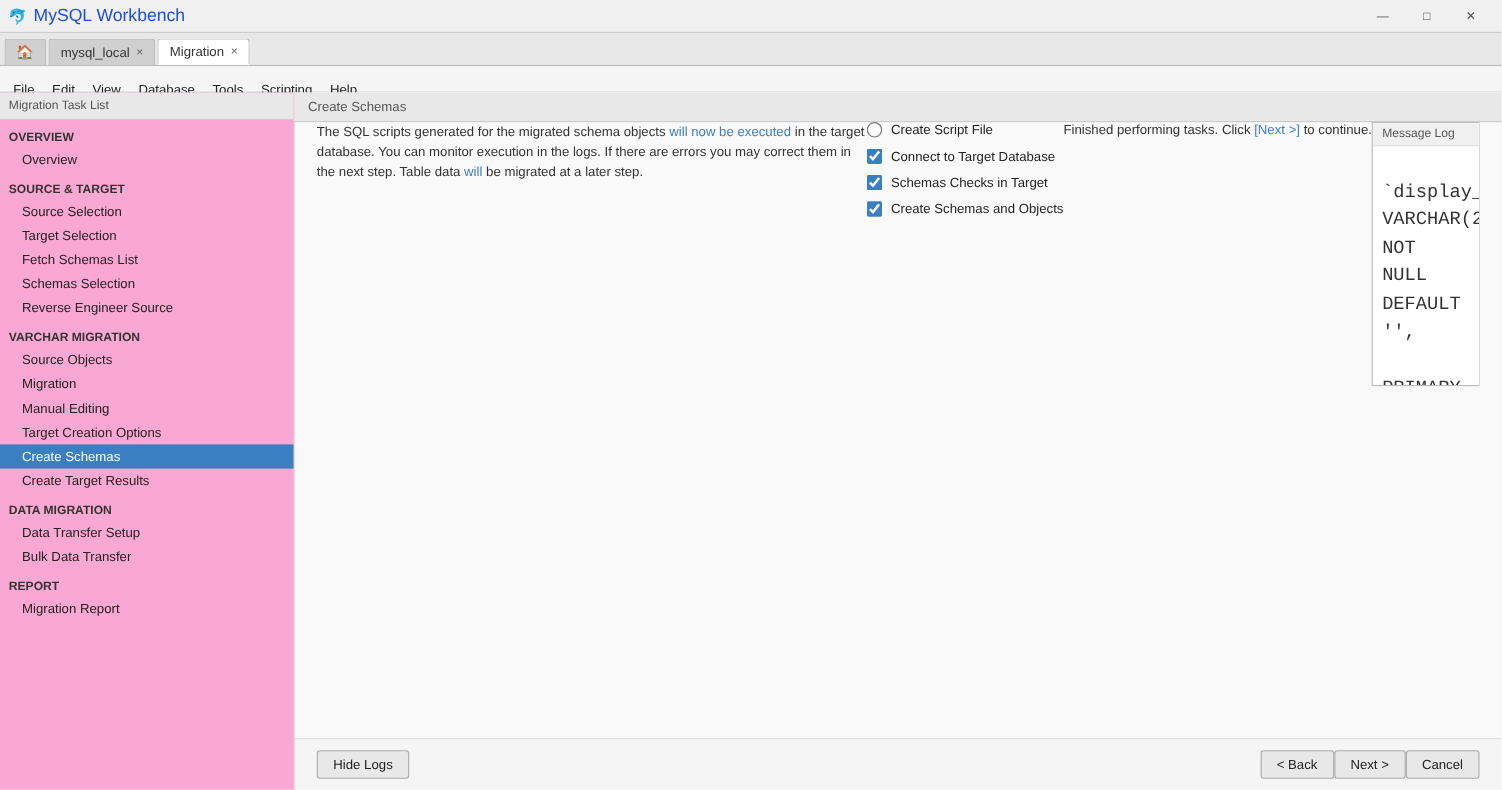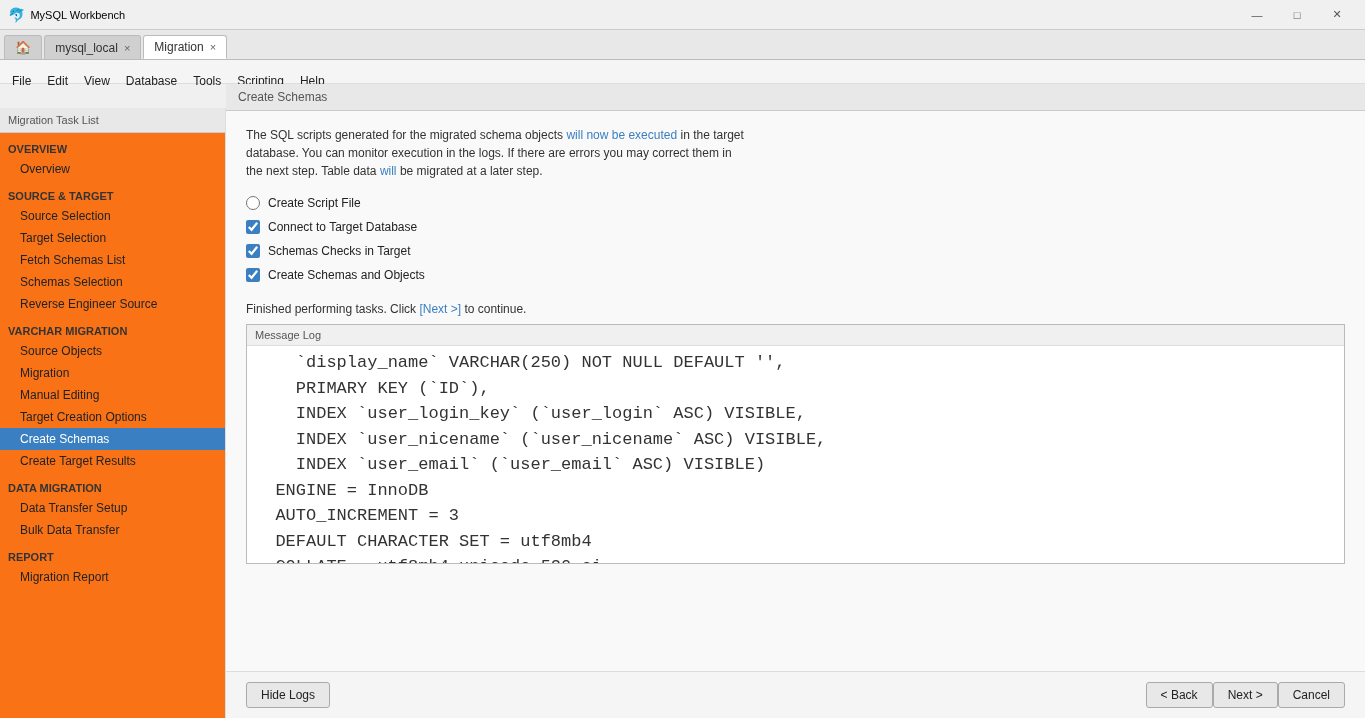--- a/index.html
+++ b/index.html
@@ -64,26 +64,25 @@
     }
 
     
     #main {
       display: flex;
       height: calc(718px - 30px - 30px - 24px);
     }
 
     
     #sidebar {
-      width: 226px;
-      background: #f97316;
+      width: 268px;
+      background: #f9a8d4;
       border-right: 1px solid #ddd;
       overflow-y: auto;
       flex-shrink: 0;
-      margin-top: 24px;
     }
     #sidebar-header {
       padding: 6px 8px;
       font-size: 11px;
       color: #555;
       background: #e8e8e8;
       border-bottom: 1px solid #ccc;
     }
     .sidebar-section-title {
       padding: 6px 8px 3px 8px;
@@ -109,40 +108,39 @@
       flex-direction: column;
     }
     #content-header {
       padding: 6px 12px;
       font-size: 12px;
       color: #555;
       background: #e8e8e8;
       border-bottom: 1px solid #ccc;
     }
     #content-body {
-      padding: 15px 20px;
+      padding: 0 20px;
       flex: 1;
       display: flex;
-      flex-direction: column;
+      flex-direction: row;
     }
 
     .description-text {
       font-size: 12px;
       color: #333;
       line-height: 1.5;
       margin-bottom: 16px;
       max-width: 500px;
     }
 
     .options-group {
       display: flex;
       flex-direction: column;
       gap: 10px;
       margin-bottom: 20px;
-      justify-content: center;
     }
     .radio-option, .checkbox-option {
       display: flex;
       align-items: center;
       gap: 8px;
       font-size: 12px;
     }
     .radio-option input[type="radio"],
     .checkbox-option input[type="checkbox"] {
       width: 14px; height: 14px;
@@ -206,21 +204,21 @@
     
     ::-webkit-scrollbar { width: 8px; }
     ::-webkit-scrollbar-track { background: #f0f0f0; }
     ::-webkit-scrollbar-thumb { background: #bbb; }
   </style>
 </head>
 <body>
 
 <div id="titlebar">
   <span style="font-size:14px; margin-right:5px;">🐬</span>
-  <span style="font-size:11px; color:#000000; flex:1;">MySQL Workbench</span>
+  <span style="font-size:16px; color:#1d4ed8; flex:1;">MySQL Workbench</span>
   <div class="win-controls">
     <div class="win-btn">—</div>
     <div class="win-btn">□</div>
     <div class="win-btn close">✕</div>
   </div>
 </div>
 
 <div id="tabbar">
     <div class="tab">
       <span style="font-size:13px;">🏠</span>

